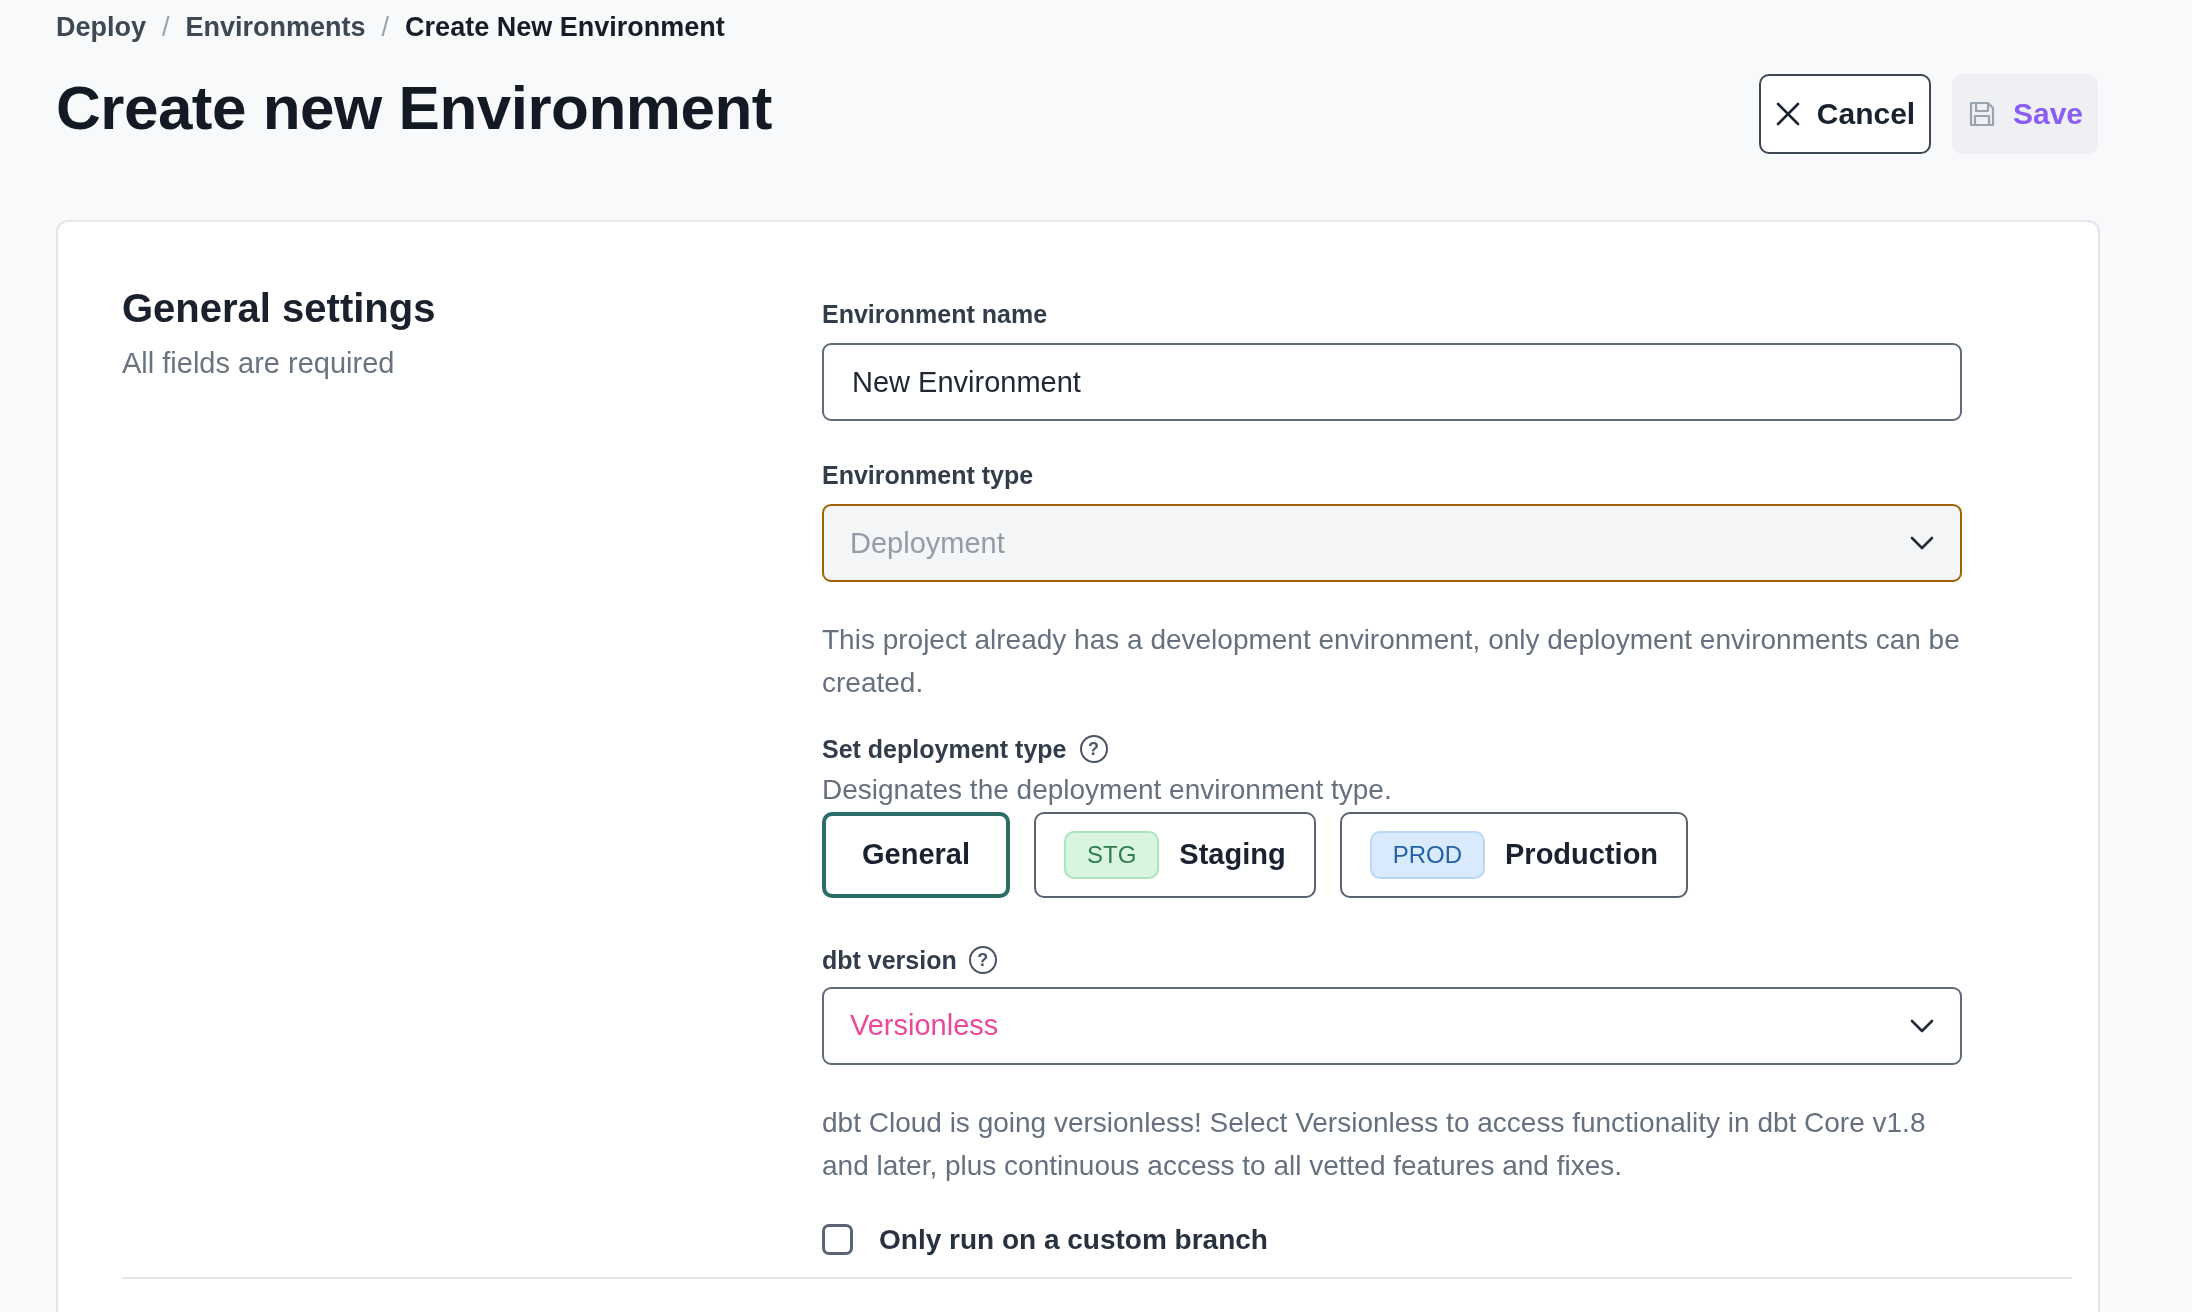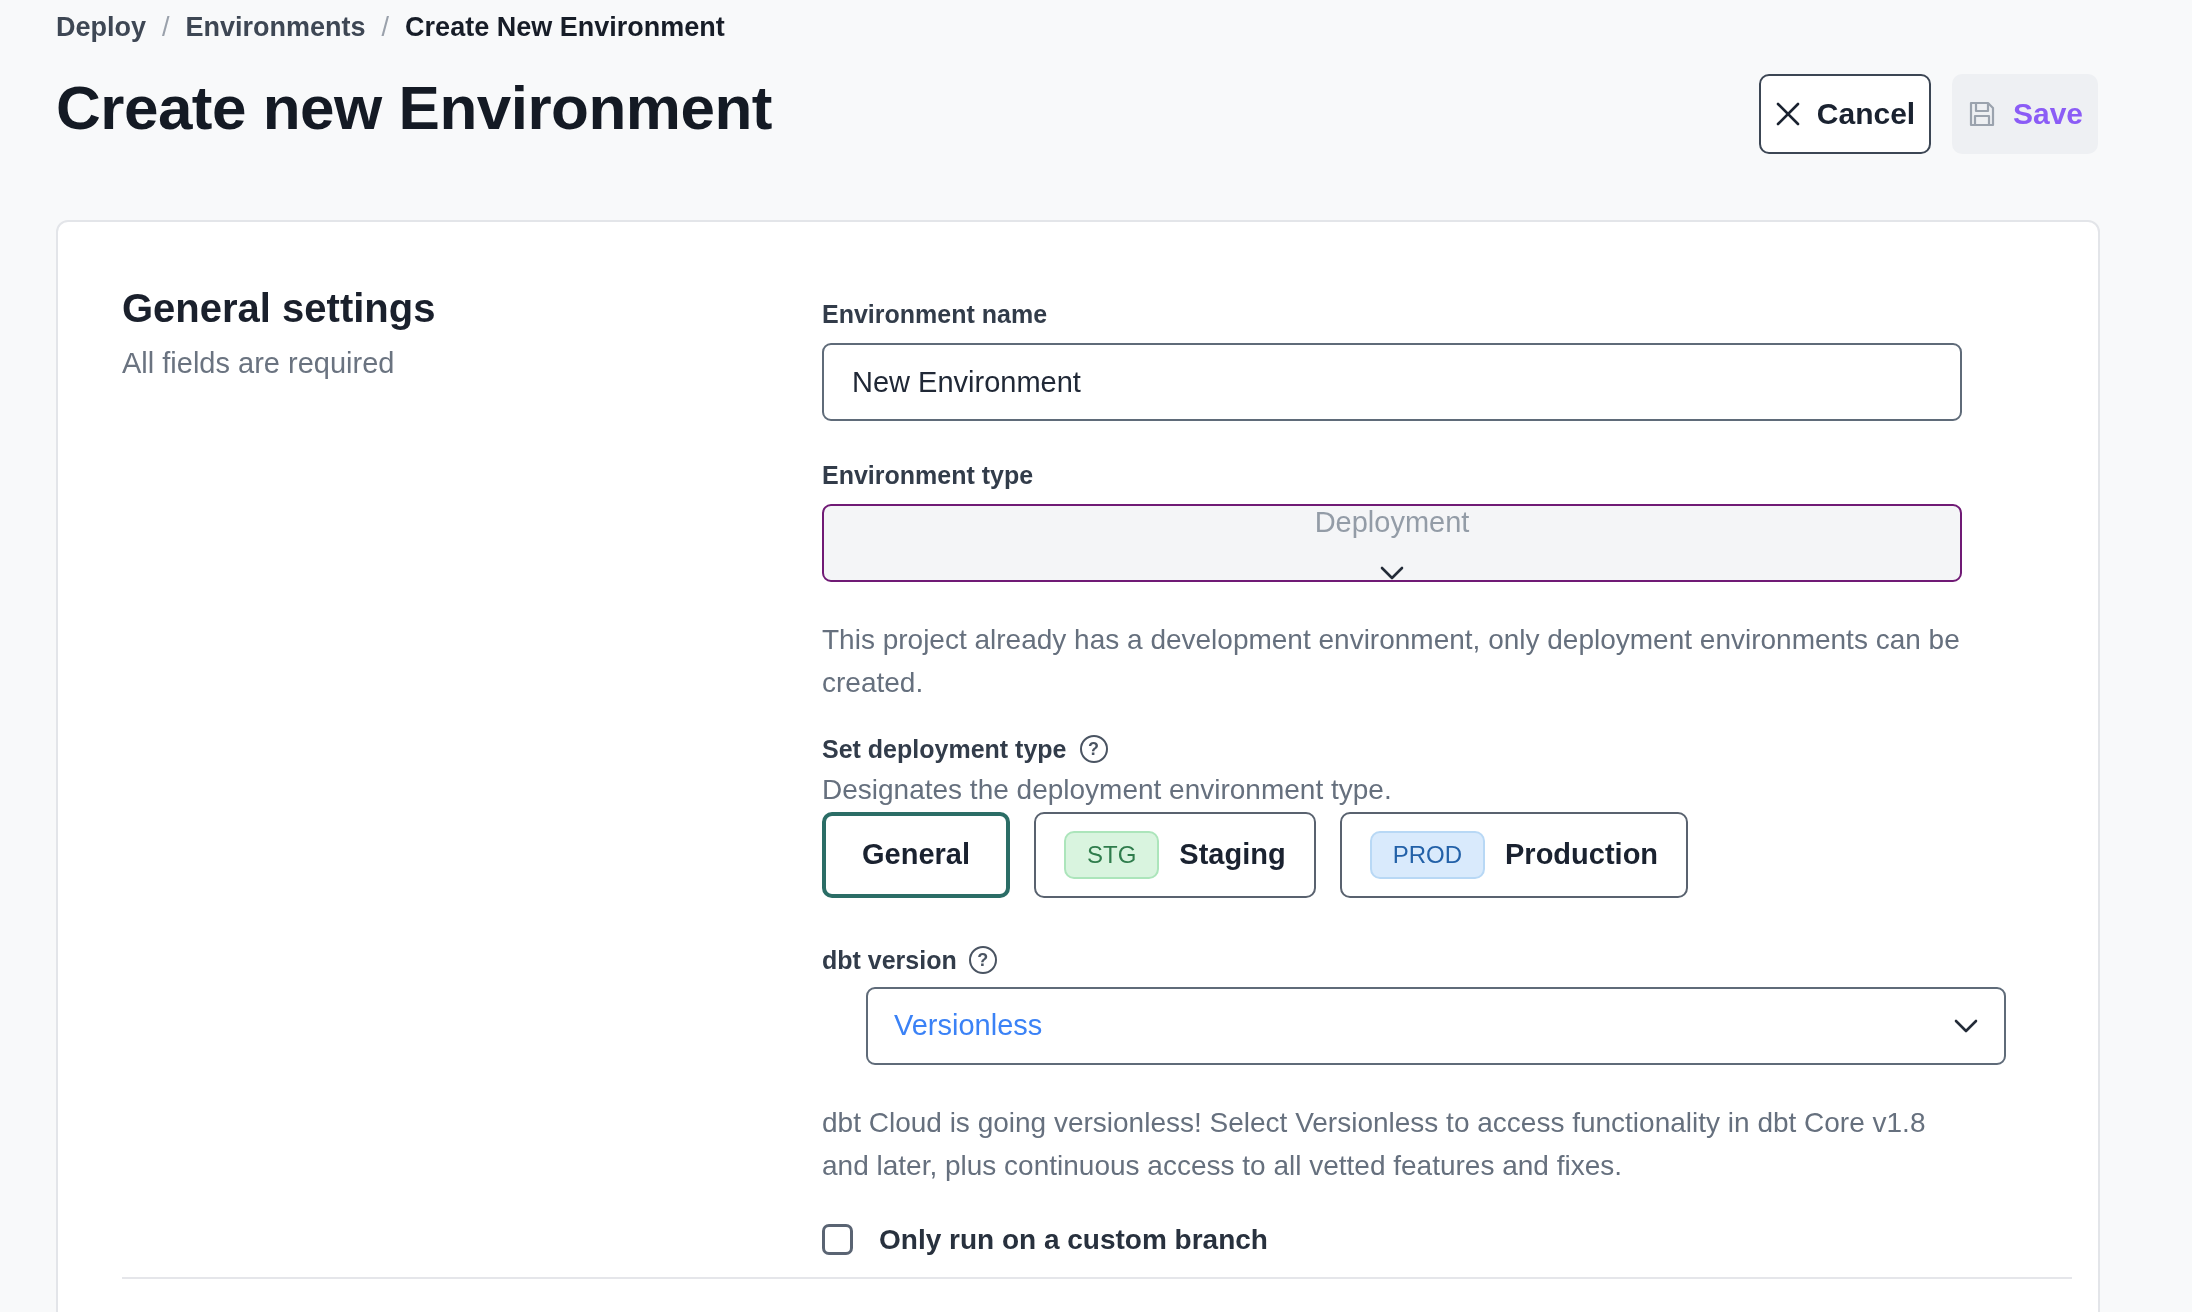--- a/index.html
+++ b/index.html
@@ -86,26 +86,25 @@
     font-family: "Liberation Sans", "DejaVu Sans", sans-serif;
     outline: none;
   }
 
   .select {
     width: 1140px; height: 78px; border-radius: 9px;
     display: flex; align-items: center; justify-content: space-between;
     padding: 0 26px; font-size: 29px; cursor: pointer;
   }
   .select-disabled {
-    background: #f4f5f7; border: 2px solid #701a75; color: #939ca7;
+    background: #f4f5f7; border: 2px solid #a16207; color: #939ca7;
     cursor: default;
-    flex-direction: column;
   }
   .select-enabled {
-    background: #ffffff; border: 2px solid #5f6b79; color: #3b82f6; margin-left: 44px;
+    background: #ffffff; border: 2px solid #5f6b79; color: #ec4899;
   }
 
   .helper-text {
     margin-top: 36px; max-width: 1175px;
     font-size: 28px; line-height: 1.55; color: #66707e;
   }
 
   .deploy-desc { margin-top: 10px; font-size: 28px; color: #66707e; }
 
   .deploy-options { margin-top: 6px; display: flex; gap: 24px; }

